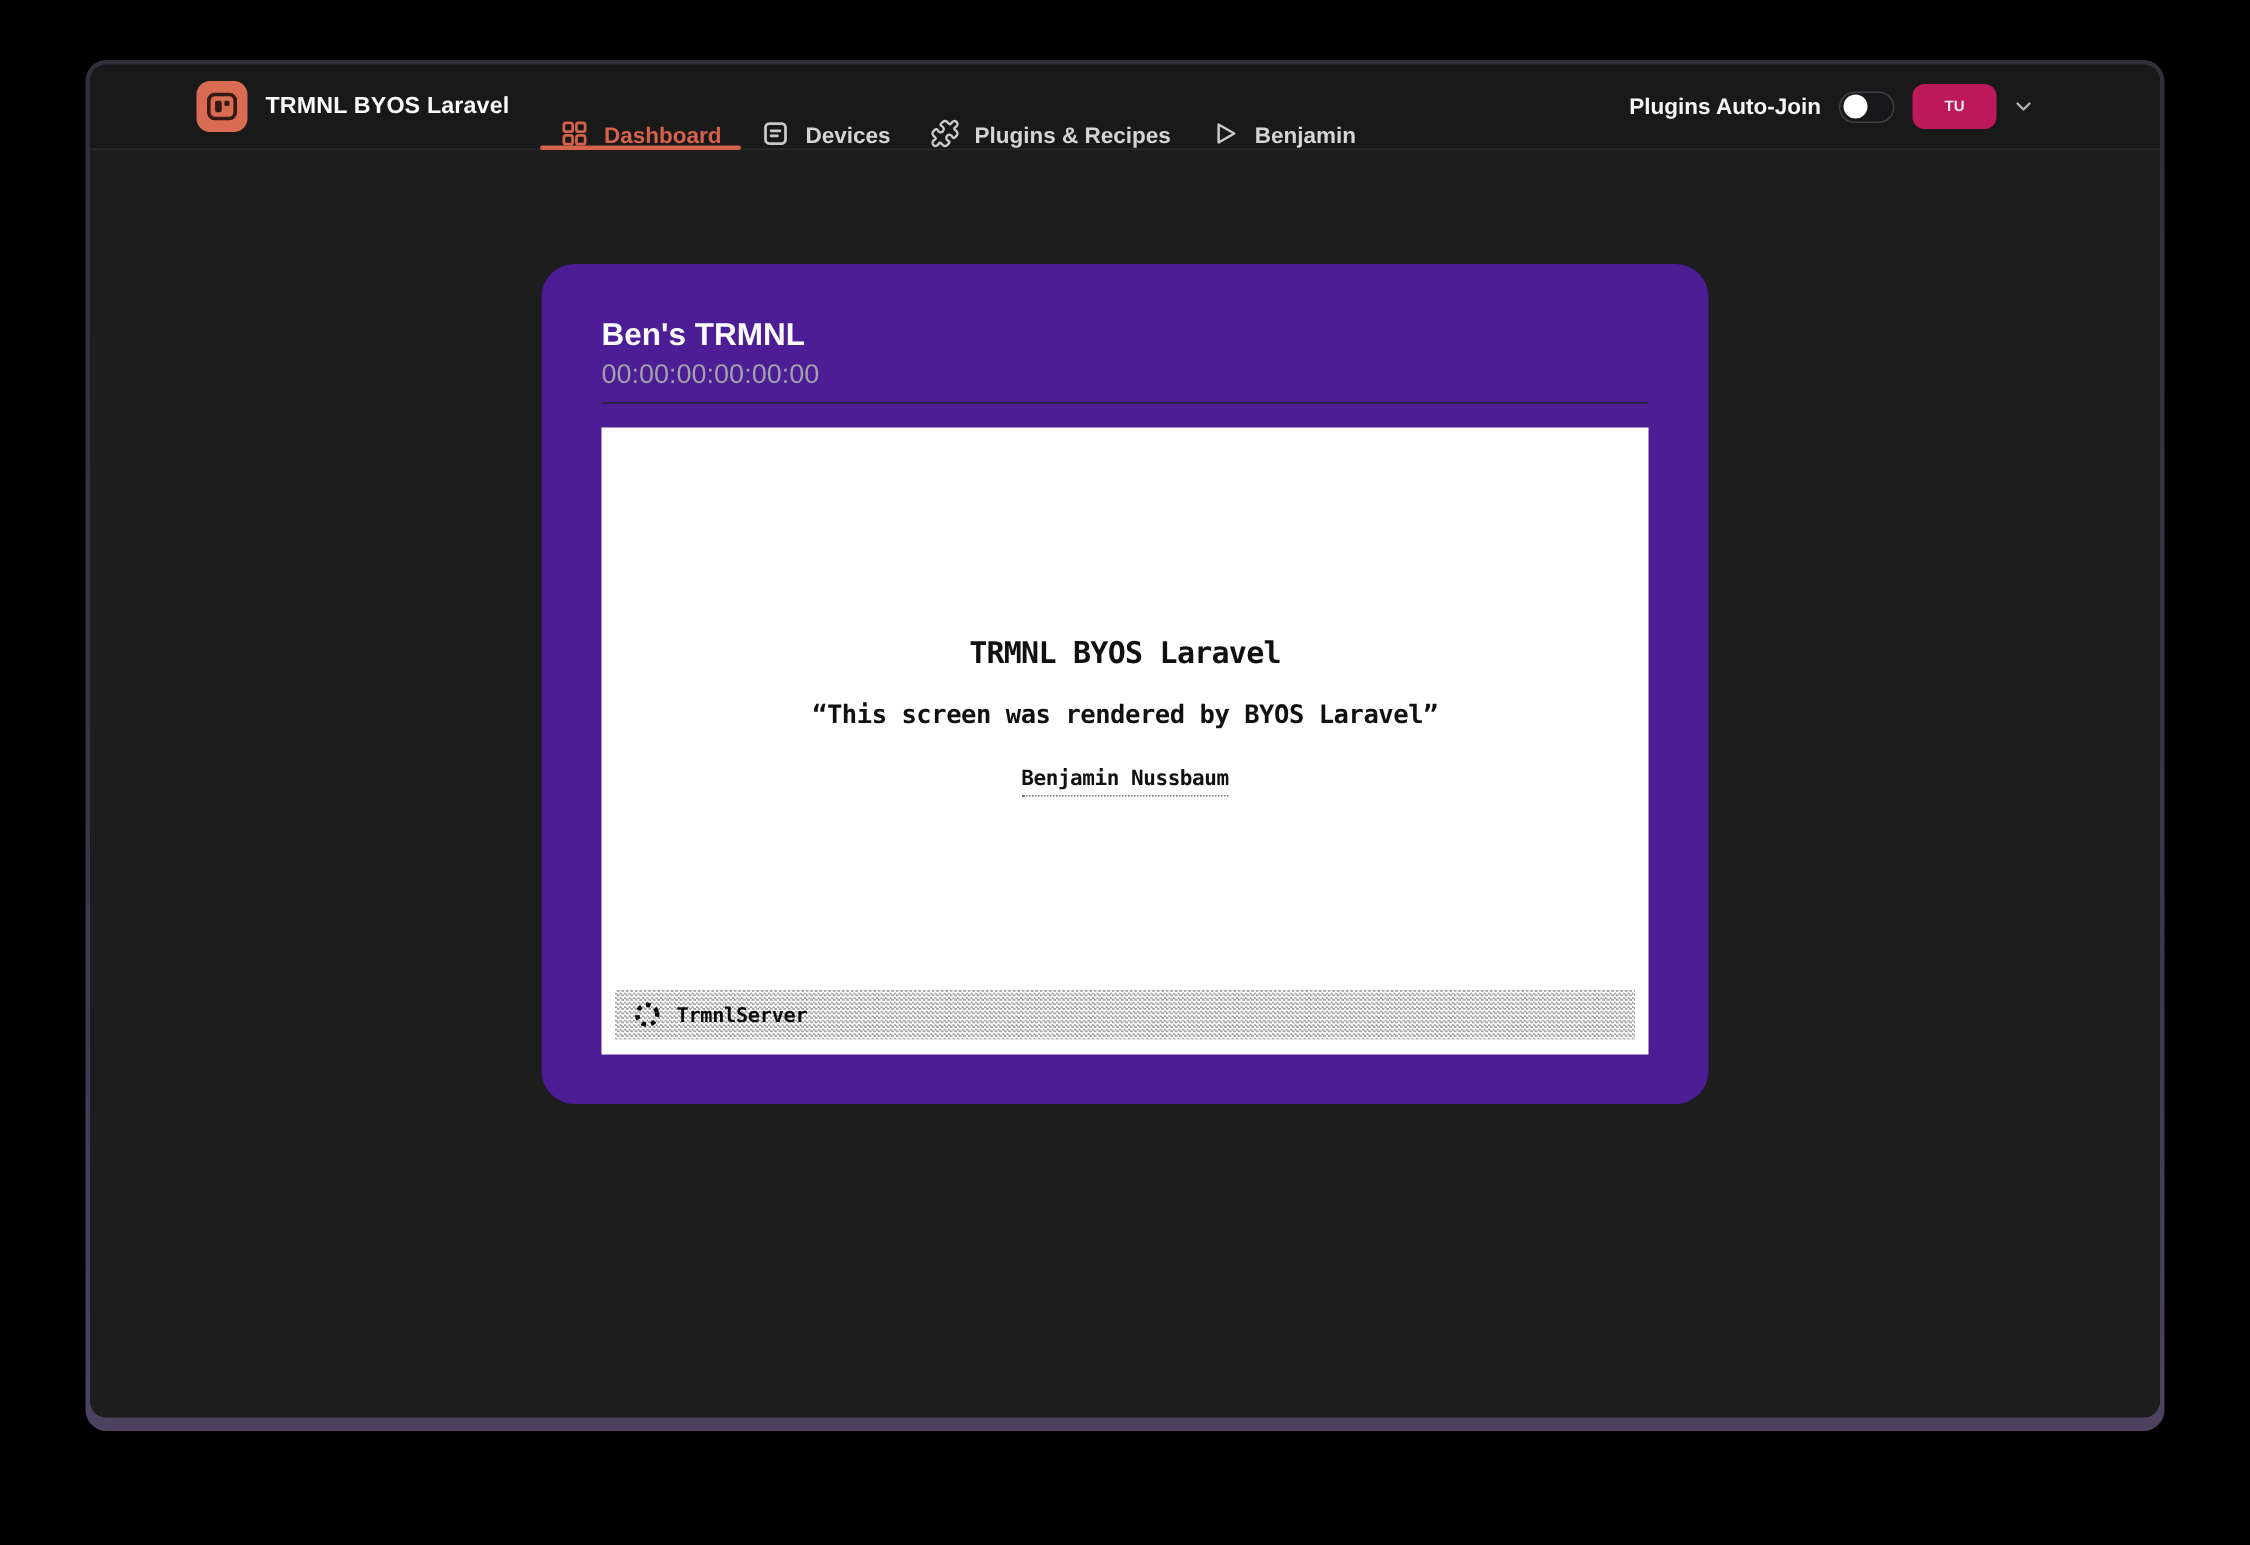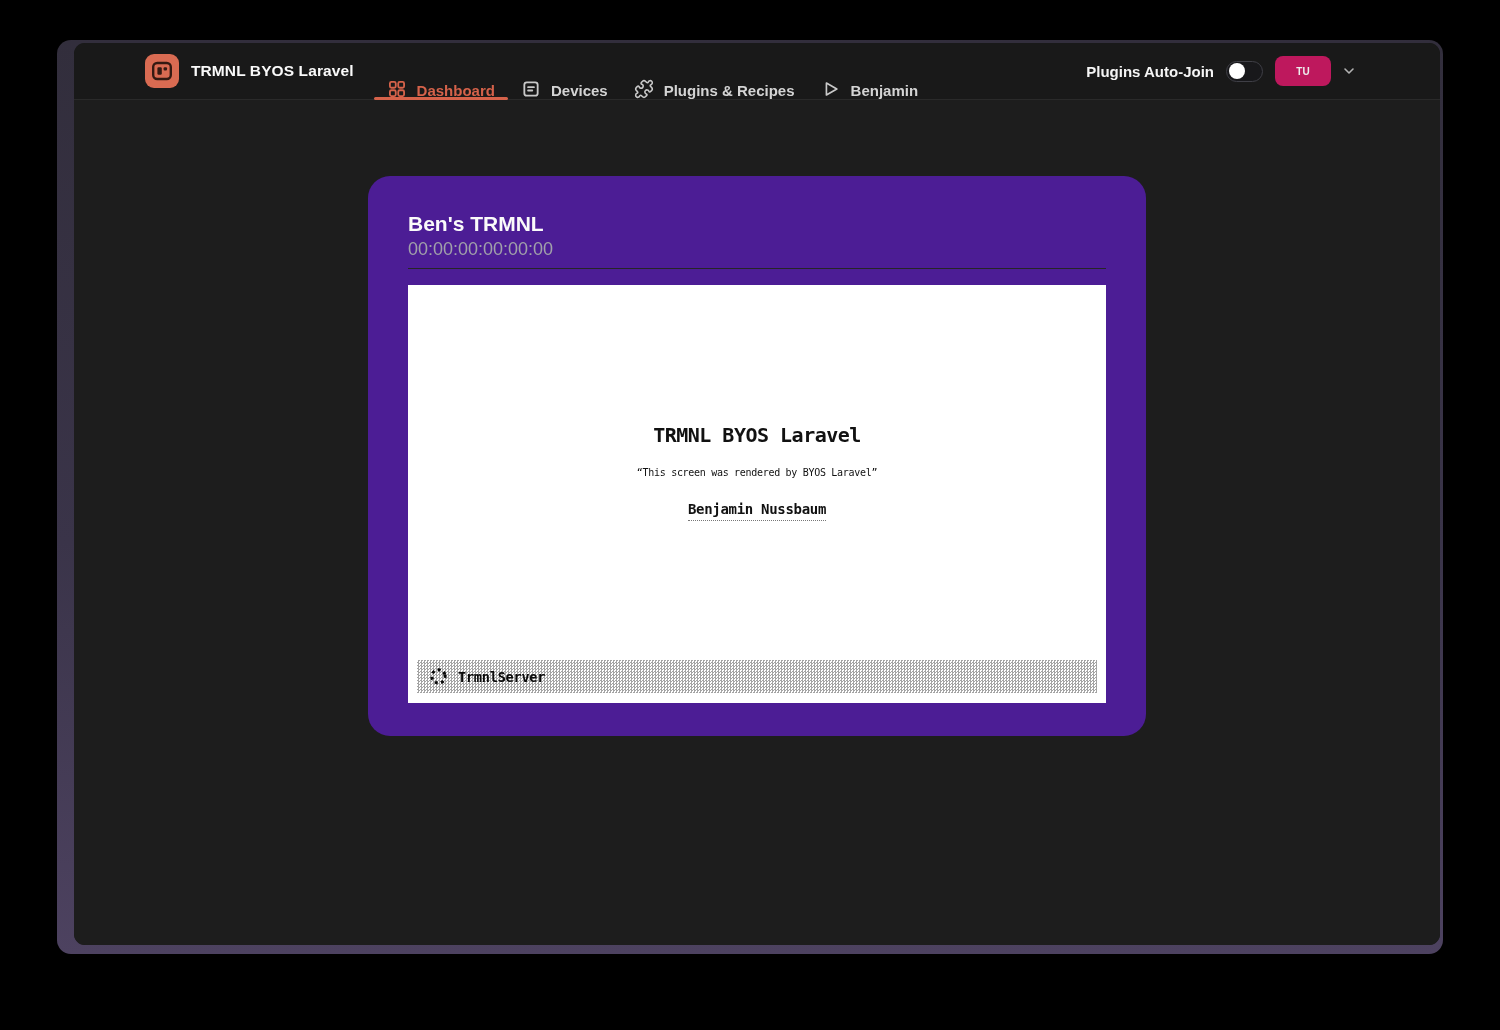--- a/index.html
+++ b/index.html
@@ -4,21 +4,21 @@
 <style>
   * { margin: 0; padding: 0; box-sizing: border-box; }
   html, body { width: 1500px; height: 1030px; background: #000; overflow: hidden; }
   body { font-family: "Liberation Sans", sans-serif; position: relative; }
 
   
   .window {
     position: absolute; left: 57px; top: 40px; width: 1386px; height: 914px;
     border-radius: 14px;
     background: linear-gradient(180deg, #322e3c 0%, #3a3449 55%, #4d4260 100%);
-    padding: 3px 3px 9px 17px;
+    padding: 3px 3px 9px 3px;
     box-shadow: 0 10px 40px rgba(0,0,0,0.6);
   }
   .window-inner {
     width: 100%; height: 100%;
     background: #1d1d1d;
     border-radius: 11px;
     overflow: hidden;
     display: flex; flex-direction: column;
   }
 
@@ -88,21 +88,21 @@
   .card-divider { border: none; border-top: 1px solid #262626; margin: 11px 0 0 0; }
 
   
   .screen {
     margin-top: 16px; height: 418px; background: #ffffff;
     position: relative; text-align: center;
     font-family: "DejaVu Sans Mono", monospace; color: #111;
     padding-top: 140px;
   }
   .screen-title { font-size: 20px; font-weight: 700; letter-spacing: -0.5px; line-height: 1; }
-  .screen-quote { font-size: 10px; font-weight: 400; letter-spacing: -0.3px; margin-top: 22px; }
+  .screen-quote { font-size: 17px; font-weight: 700; letter-spacing: -0.3px; margin-top: 22px; }
   .screen-author-wrap { margin-top: 21px; }
   .screen-author {
     display: inline-block; font-size: 14px; font-weight: 700; letter-spacing: -0.3px;
     border-bottom: 1px dotted #777; padding-bottom: 3px;
   }
   .screen-bar {
     position: absolute; left: 9px; right: 9px; bottom: 10px; height: 33px;
     background: repeating-conic-gradient(#a4a4a4 0% 25%, #ffffff 0% 50%) 0 0 / 3px 3px;
     display: flex; align-items: center; padding: 0 11px; gap: 9px;
   }

